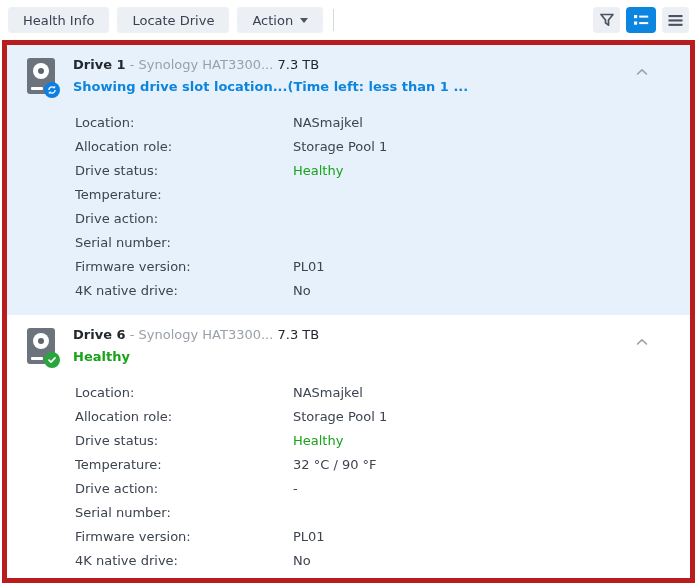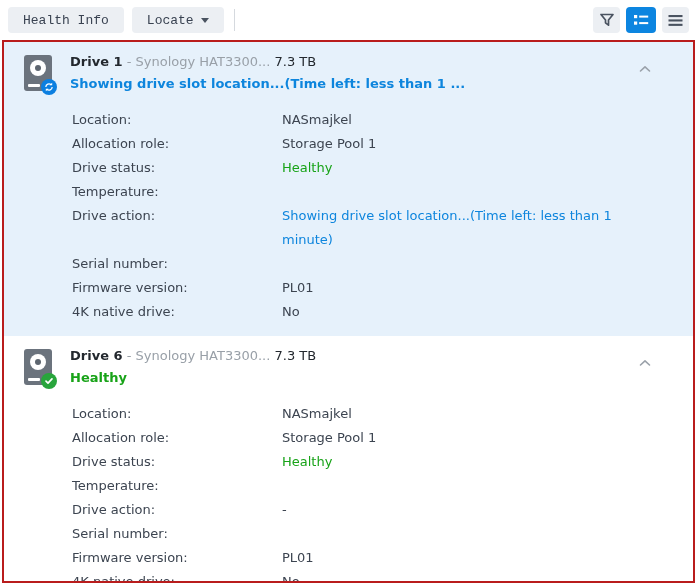--- a/index.html
+++ b/index.html
@@ -2,21 +2,21 @@
 <html><head>
 <meta charset="utf-8">
 <style>
   * { margin: 0; padding: 0; box-sizing: border-box; }
   html, body { width: 697px; height: 588px; overflow: hidden; background: #ffffff; }
   body { font-family: "DejaVu Sans", "Liberation Sans", sans-serif; font-size: 13px; color: #3c4450; }
 
   
   .toolbar {
     display: flex; align-items: center;
-    padding: 7px 8px; height: 40px; background: #ffffff; font-family: Liberation Mono, monospace;
+    padding: 7px 8px; height: 40px; background: #ffffff;
   }
   .tb-left { display: flex; align-items: center; gap: 8px; }
   .tb-btn {
     background: #eceff3; color: #394251;
     border: none; border-radius: 4px;
     height: 26px; padding: 0 15px;
     font-family: inherit; font-size: 13px;
     display: inline-flex; align-items: center; gap: 7px;
     cursor: pointer; white-space: nowrap;
   }
@@ -30,21 +30,21 @@
   .icon-btn {
     background: #eceff3; border: none; border-radius: 4px;
     width: 27px; height: 26px;
     display: inline-flex; align-items: center; justify-content: center;
     cursor: pointer;
   }
   .icon-btn.active { background: #0c85e0; width: 30px; }
 
   
   .panel {
-    margin: 0 2px; border: 2px solid #b91c1c;
+    margin: 0 2px; border: 5px solid #b91c1c;
     background: #fef9c3; height: 543px; overflow: hidden;
   }
   .drive-section { background: #ffffff; padding: 10px 16px 12px 20px; }
   .drive-section.active { background: #e6f1fb; }
 
   .drive-header { display: flex; align-items: flex-start; }
   .hdd-icon { position: relative; width: 28px; height: 37px; margin-top: 3px; flex: 0 0 auto; }
   .hdd-body {
     width: 28px; height: 36px; background: #6b737d; border-radius: 3px;
     position: absolute; top: 0; left: 0;
@@ -79,34 +79,37 @@
   .status-line.green { color: #18a318; }
 
   .collapse-btn {
     background: none; border: none; cursor: pointer;
     margin: 9px 26px 0 0; padding: 0; flex: 0 0 auto;
   }
 
   .details { margin: 14px 0 0 48px; }
   .row { display: flex; line-height: 24px; }
   .lbl { width: 210px; flex: 0 0 auto; color: #3c4450; }
-  .val { color: #3c4450; max-width: 352px; }
+  .val { color: #3c4450; max-width: 352px; margin-left: 8px; }
   .val.green { color: #18a318; }
   .val.blue { color: #0d85dd; }
 </style>
 </head>
 <body>
 
 <div class="toolbar">
   <div class="tb-left">
     <button class="tb-btn">
       <span>Health Info</span>
     </button>
     <button class="tb-btn">
-      <span>Locate</span>
+      <span>Locate Drive</span>
+    </button>
+    <button class="tb-btn">
+      <span>Action</span>
       <span class="caret-down"></span>
     </button>
     <div class="tb-sep"></div>
   </div>
   <div class="tb-right">
     <button class="icon-btn">
       <span style="display:flex">
         <svg width="16" height="16" viewBox="0 0 16 16">
           <path d="M2 2.5 h12 L9.5 8 v5.2 L6.5 10.8 V8 Z" fill="none" stroke="#4a5360" stroke-width="1.7" stroke-linejoin="round"></path>
         </svg>
@@ -178,21 +181,20 @@
         </div>
         <div class="row">
           <div class="lbl">Drive status:</div>
           <div class="val green">Healthy</div>
         </div>
         <div class="row">
           <div class="lbl">Temperature:</div>
         </div>
         <div class="row">
           <div class="lbl">Drive action:</div>
-          <div class="val blue">Showing drive slot location...(Time left: less than 1 minute)</div>
         </div>
         <div class="row">
           <div class="lbl">Serial number:</div>
         </div>
         <div class="row">
           <div class="lbl">Firmware version:</div>
           <div class="val">PL01</div>
         </div>
         <div class="row">
           <div class="lbl">4K native drive:</div>
@@ -238,20 +240,21 @@
         <div class="row">
           <div class="lbl">Allocation role:</div>
           <div class="val">Storage Pool 1</div>
         </div>
         <div class="row">
           <div class="lbl">Drive status:</div>
           <div class="val green">Healthy</div>
         </div>
         <div class="row">
           <div class="lbl">Temperature:</div>
+          <div class="val">32 °C / 90 °F</div>
         </div>
         <div class="row">
           <div class="lbl">Drive action:</div>
           <div class="val">-</div>
         </div>
         <div class="row">
           <div class="lbl">Serial number:</div>
         </div>
         <div class="row">
           <div class="lbl">Firmware version:</div>

